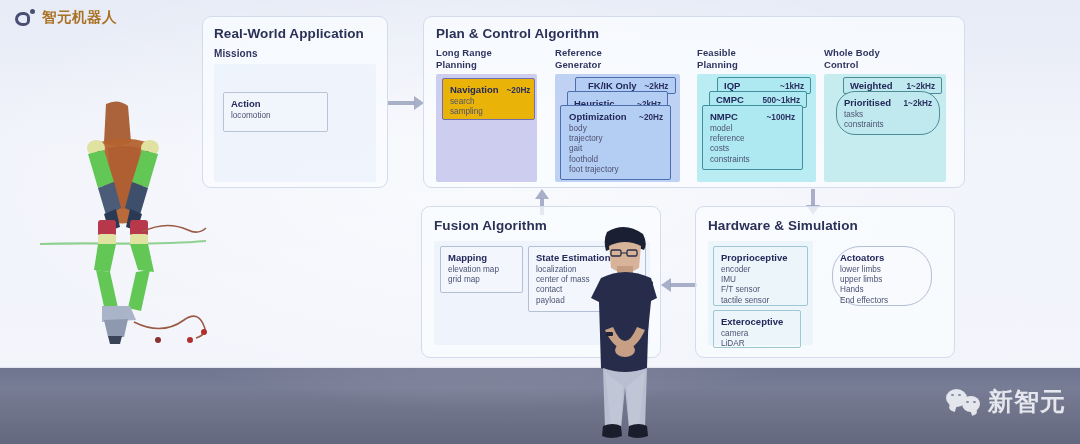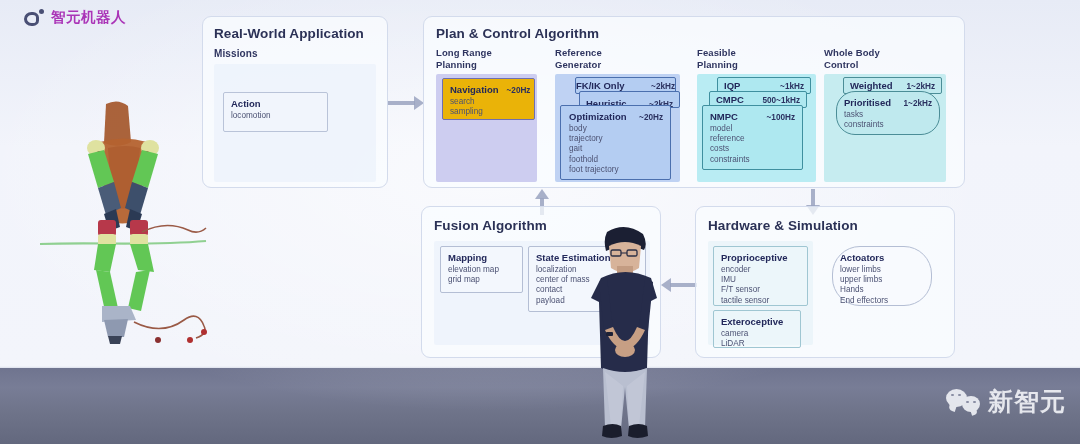--- a/index.html
+++ b/index.html
@@ -28,23 +28,23 @@
     background: linear-gradient(to bottom, #e7ebf6 0%, #f2f4fb 40%, #f3f5fb 100%);
   }
   #screen-vignette {
     position:absolute; inset:0;
     background: radial-gradient(ellipse at 45% 40%, rgba(255,255,255,.55) 0%, rgba(255,255,255,0) 62%);
     pointer-events:none;
   }
 
   
   #logo {
-    position: absolute; left: 24px; top: 8px;
+    position: absolute; left: 15px; top: 8px;
     display: flex; align-items: center; gap: 7px;
-    color: #a21caf; opacity: .88;
+    color: #a16207; opacity: .88;
   }
   #logo .mark { position: relative; width: 20px; height: 18px; }
   #logo .mark .ring {
     position: absolute; left: 0; top: 3px; width: 15px; height: 14px;
     border: 3.2px solid #343a63; border-radius: 50% 40% 40% 50%;
   }
   #logo .mark .dot {
     position: absolute; right: 0; top: 0; width: 5.5px; height: 5.5px;
     border-radius: 50%; background: #343a63;
   }
@@ -252,27 +252,27 @@
       <div>search</div>
       <div>sampling</div>
     </div>
   </div>
 
   <div class="sub-label" style="left:131px; top:30px;">
     <span>Reference</span><br>
     <span>Generator</span>
   </div>
   <div class="group violet" style="left:131px; top:57px; width:125px; height:108px;"></div>
-  <div class="card v" style="left:151px; top:60px; width:101px; height:17px; padding:2px 0;">
+  <div class="card v" style="left:151px; top:60px; width:101px; height:17px; padding:2px 12px;">
     <div class="hd">
       <span>FK/IK Only</span>
       <span class="freq">~2kHz</span>
     </div>
   </div>
-  <div class="card v" style="left:143px; top:74px; width:101px; height:17px; padding:6px 6px;margin-left:12px;">
+  <div class="card v" style="left:143px; top:74px; width:101px; height:17px; padding:6px 6px;">
     <div class="hd">
       <span>Heuristic</span>
       <span class="freq">~2kHz</span>
     </div>
   </div>
   <div class="card v" style="left:136px; top:88px; width:111px; height:75px;">
     <div class="hd">
       <span>Optimization</span>
       <span class="freq">~20Hz</span>
     </div>

